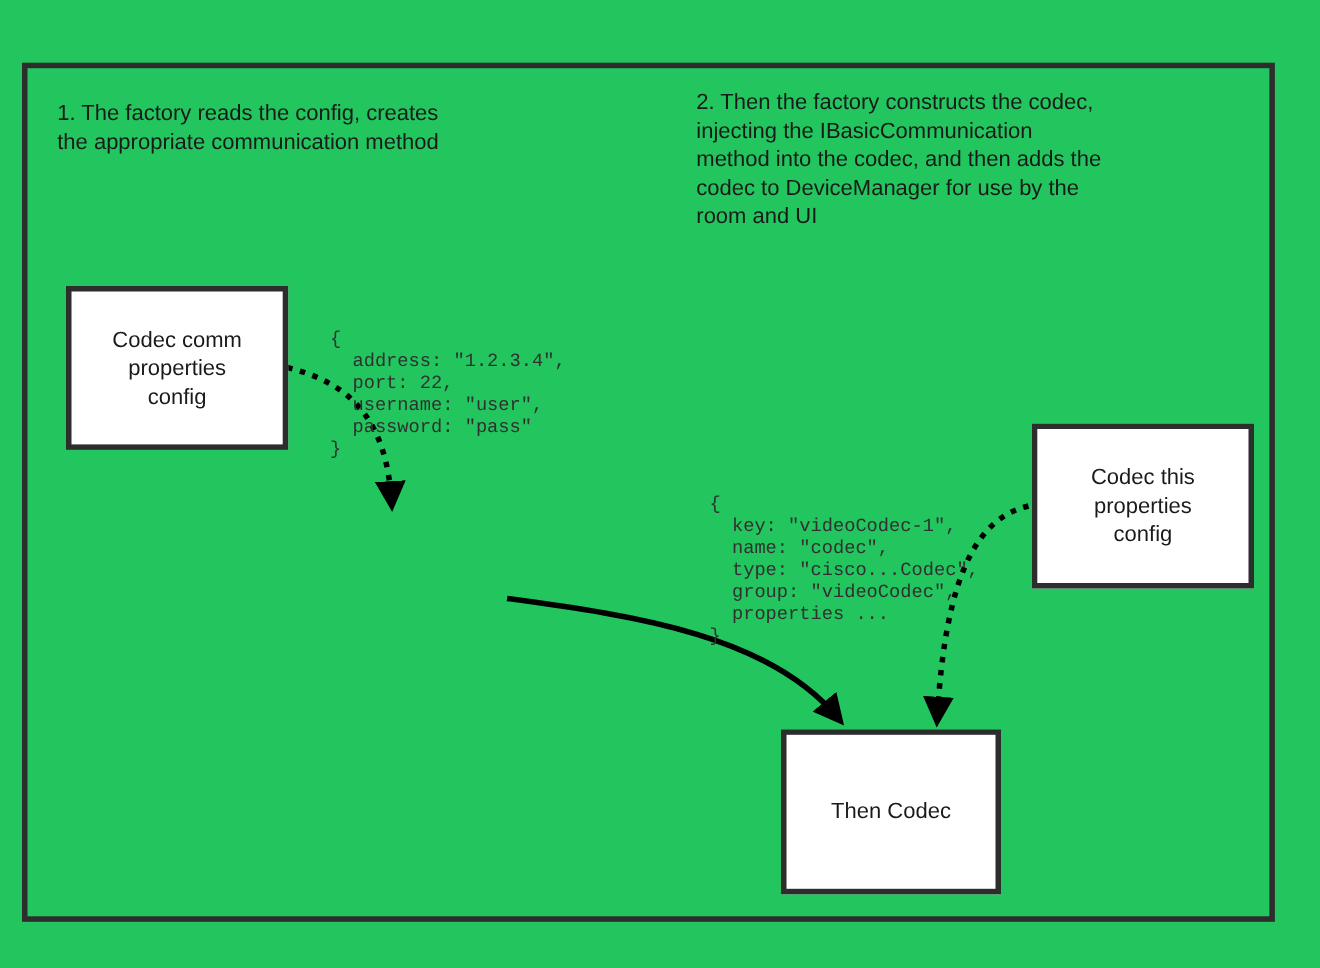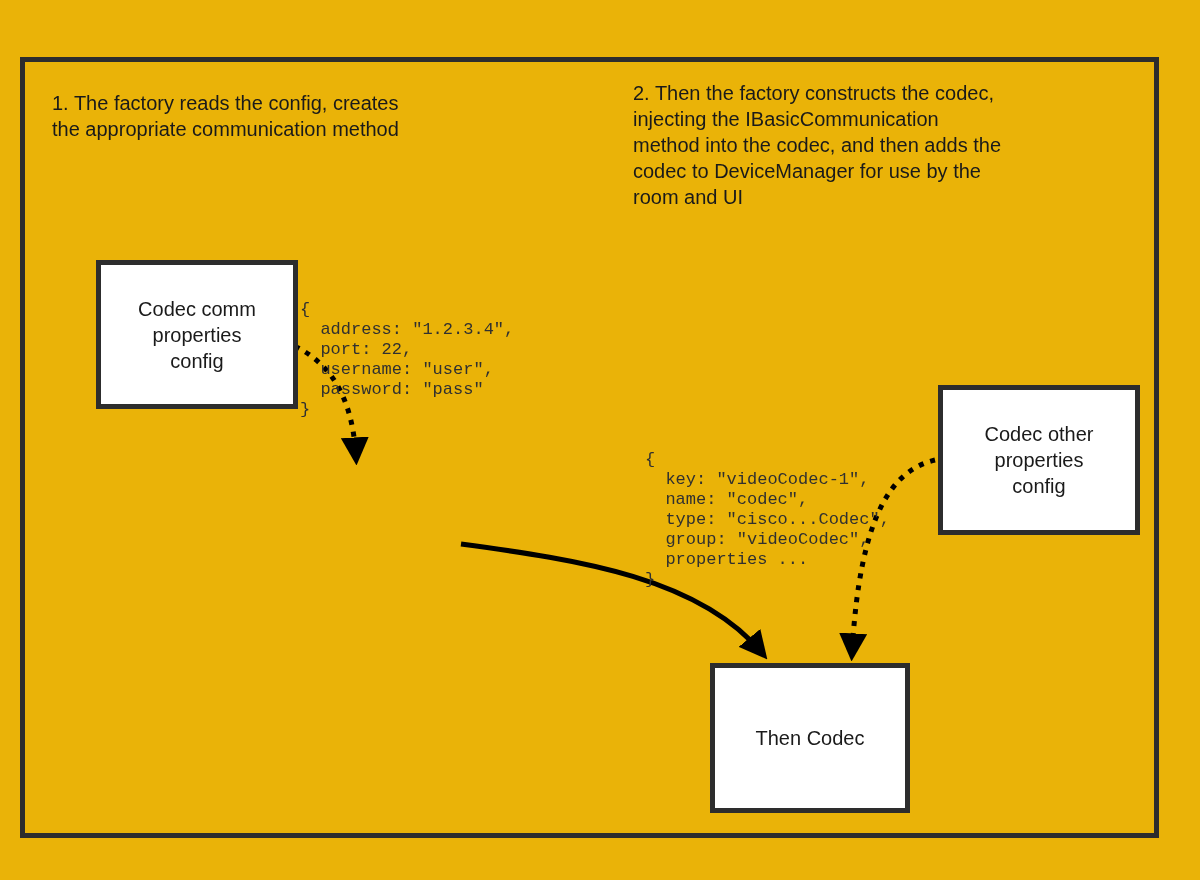--- a/index.html
+++ b/index.html
@@ -1,21 +1,21 @@
 <!DOCTYPE html>
 <html><head>
 <meta charset="utf-8">
 <style>
   * { margin: 0; padding: 0; box-sizing: border-box; }
   html, body { background: #ffffff; }
   #canvas {
     position: relative;
     width: 1200px;
     height: 880px;
-    background: #eab308;
+    background: #22c55e;
     font-family: "Liberation Sans", sans-serif;
     color: #1a1a1a;
     overflow: hidden;
   }
   .frame {
     position: absolute;
     left: 20px; top: 57px;
     width: 1139px; height: 781px;
     border: 5px solid #2d2d2d;
     background: transparent;
@@ -79,29 +79,29 @@
     <defs>
       <marker id="ah" viewBox="0 0 10 10" refX="7" refY="5" markerWidth="5.6" markerHeight="5.6" orient="auto">
         <path d="M 0 0 L 10 5 L 0 10 z" fill="#000000"></path>
       </marker>
     </defs>
     <path d="M 261 334 C 312 347, 351 374, 356 457" fill="none" stroke="#000000" stroke-width="5" stroke-dasharray="5 7" marker-end="url(#ah)"></path>
     <path d="M 461 544 C 580 560, 700 578, 762 653" fill="none" stroke="#000000" stroke-width="5" marker-end="url(#ah)"></path>
     <path d="M 935 460 C 893 470, 860 512, 852 653" fill="none" stroke="#000000" stroke-width="5" stroke-dasharray="5 7" marker-end="url(#ah)"></path>
   </svg>
 
-  <div class="dbox" style="left:60px; top:260px; width:202px; height:149px;margin-left:36px;">
+  <div class="dbox" style="left:60px; top:260px; width:202px; height:149px;">
     <span class="box-label">Codec comm
 properties
 config</span>
   </div>
 
 
   <div class="dbox" style="left:938px; top:385px; width:202px; height:150px;">
-    <span class="box-label">Codec other
+    <span class="box-label">Codec this
 properties
 config</span>
   </div>
 
   <div class="dbox" style="left:710px; top:663px; width:200px; height:150px;">
     <span class="box-label">Then Codec</span>
   </div>
 
   <pre class="code" style="left:300px; top:300px;">{
   address: "1.2.3.4",

